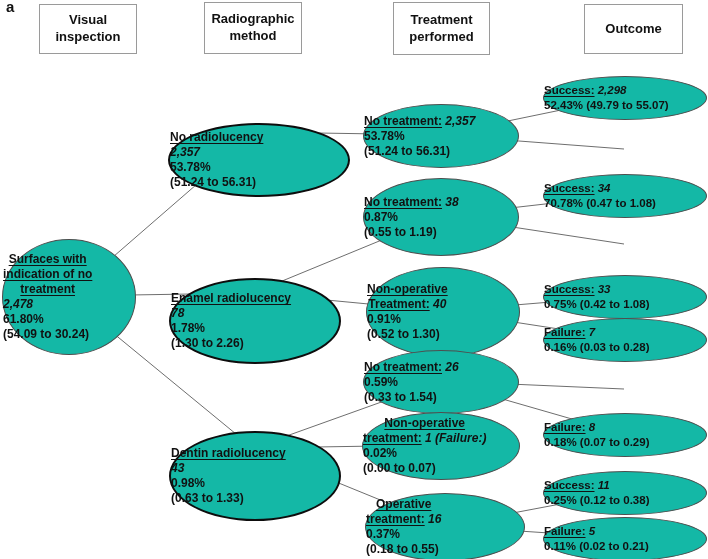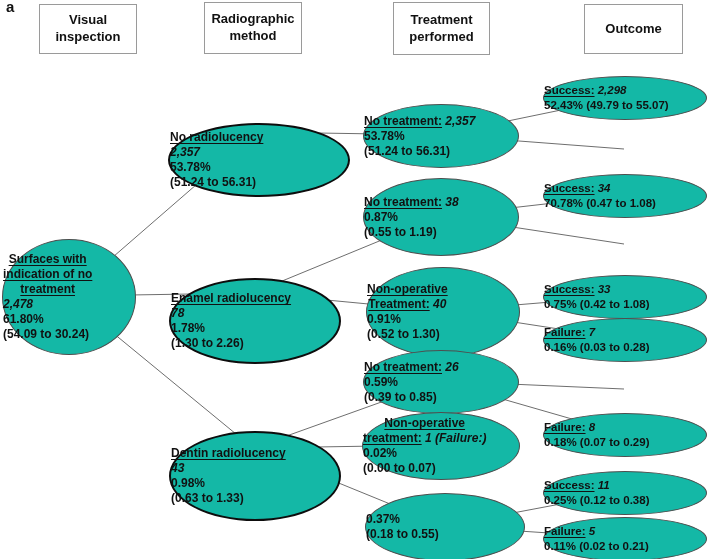--- a/index.html
+++ b/index.html
@@ -104,31 +104,33 @@
   <div class="node thin" style="left:366px;top:267px;width:152px;height:88px;">
     <div><span class="t u">Non-operative
 Treatment:</span> <span class="it">40</span></div>
     <span>0.91%</span>
     <span>(0.52 to 1.30)</span>
   </div>
 
   <div class="node thin" style="left:363px;top:350px;width:154px;height:62px;">
     <div><span class="t u">No treatment:</span> <span class="it">26</span></div>
     <span>0.59%</span>
-    <span>(0.39 to 0.85)</span>
+    <span>(0.33 to 1.54)</span>
   </div>
 
   <div class="node thin" style="left:362px;top:412px;width:156px;height:66px;">
     <div><span class="t u">Non-operative
 treatment:</span> <span class="it">1 (Failure:)</span></div>
     <span>0.02%</span>
     <span>(0.00 to 0.07)</span>
   </div>
 
   <div class="node thin" style="left:365px;top:493px;width:158px;height:66px;">
+    <div><span class="t u">Operative
+treatment:</span> <span class="it">16</span></div>
     <span>0.37%</span>
     <span>(0.18 to 0.55)</span>
   </div>
 
   <div class="node thin outc" style="left:543px;top:76px;width:162px;height:42px;">
     <div><span class="u">Success:</span> <span class="it">2,298</span></div>
     <span>52.43% (49.79 to 55.07)</span>
   </div>
 
 

